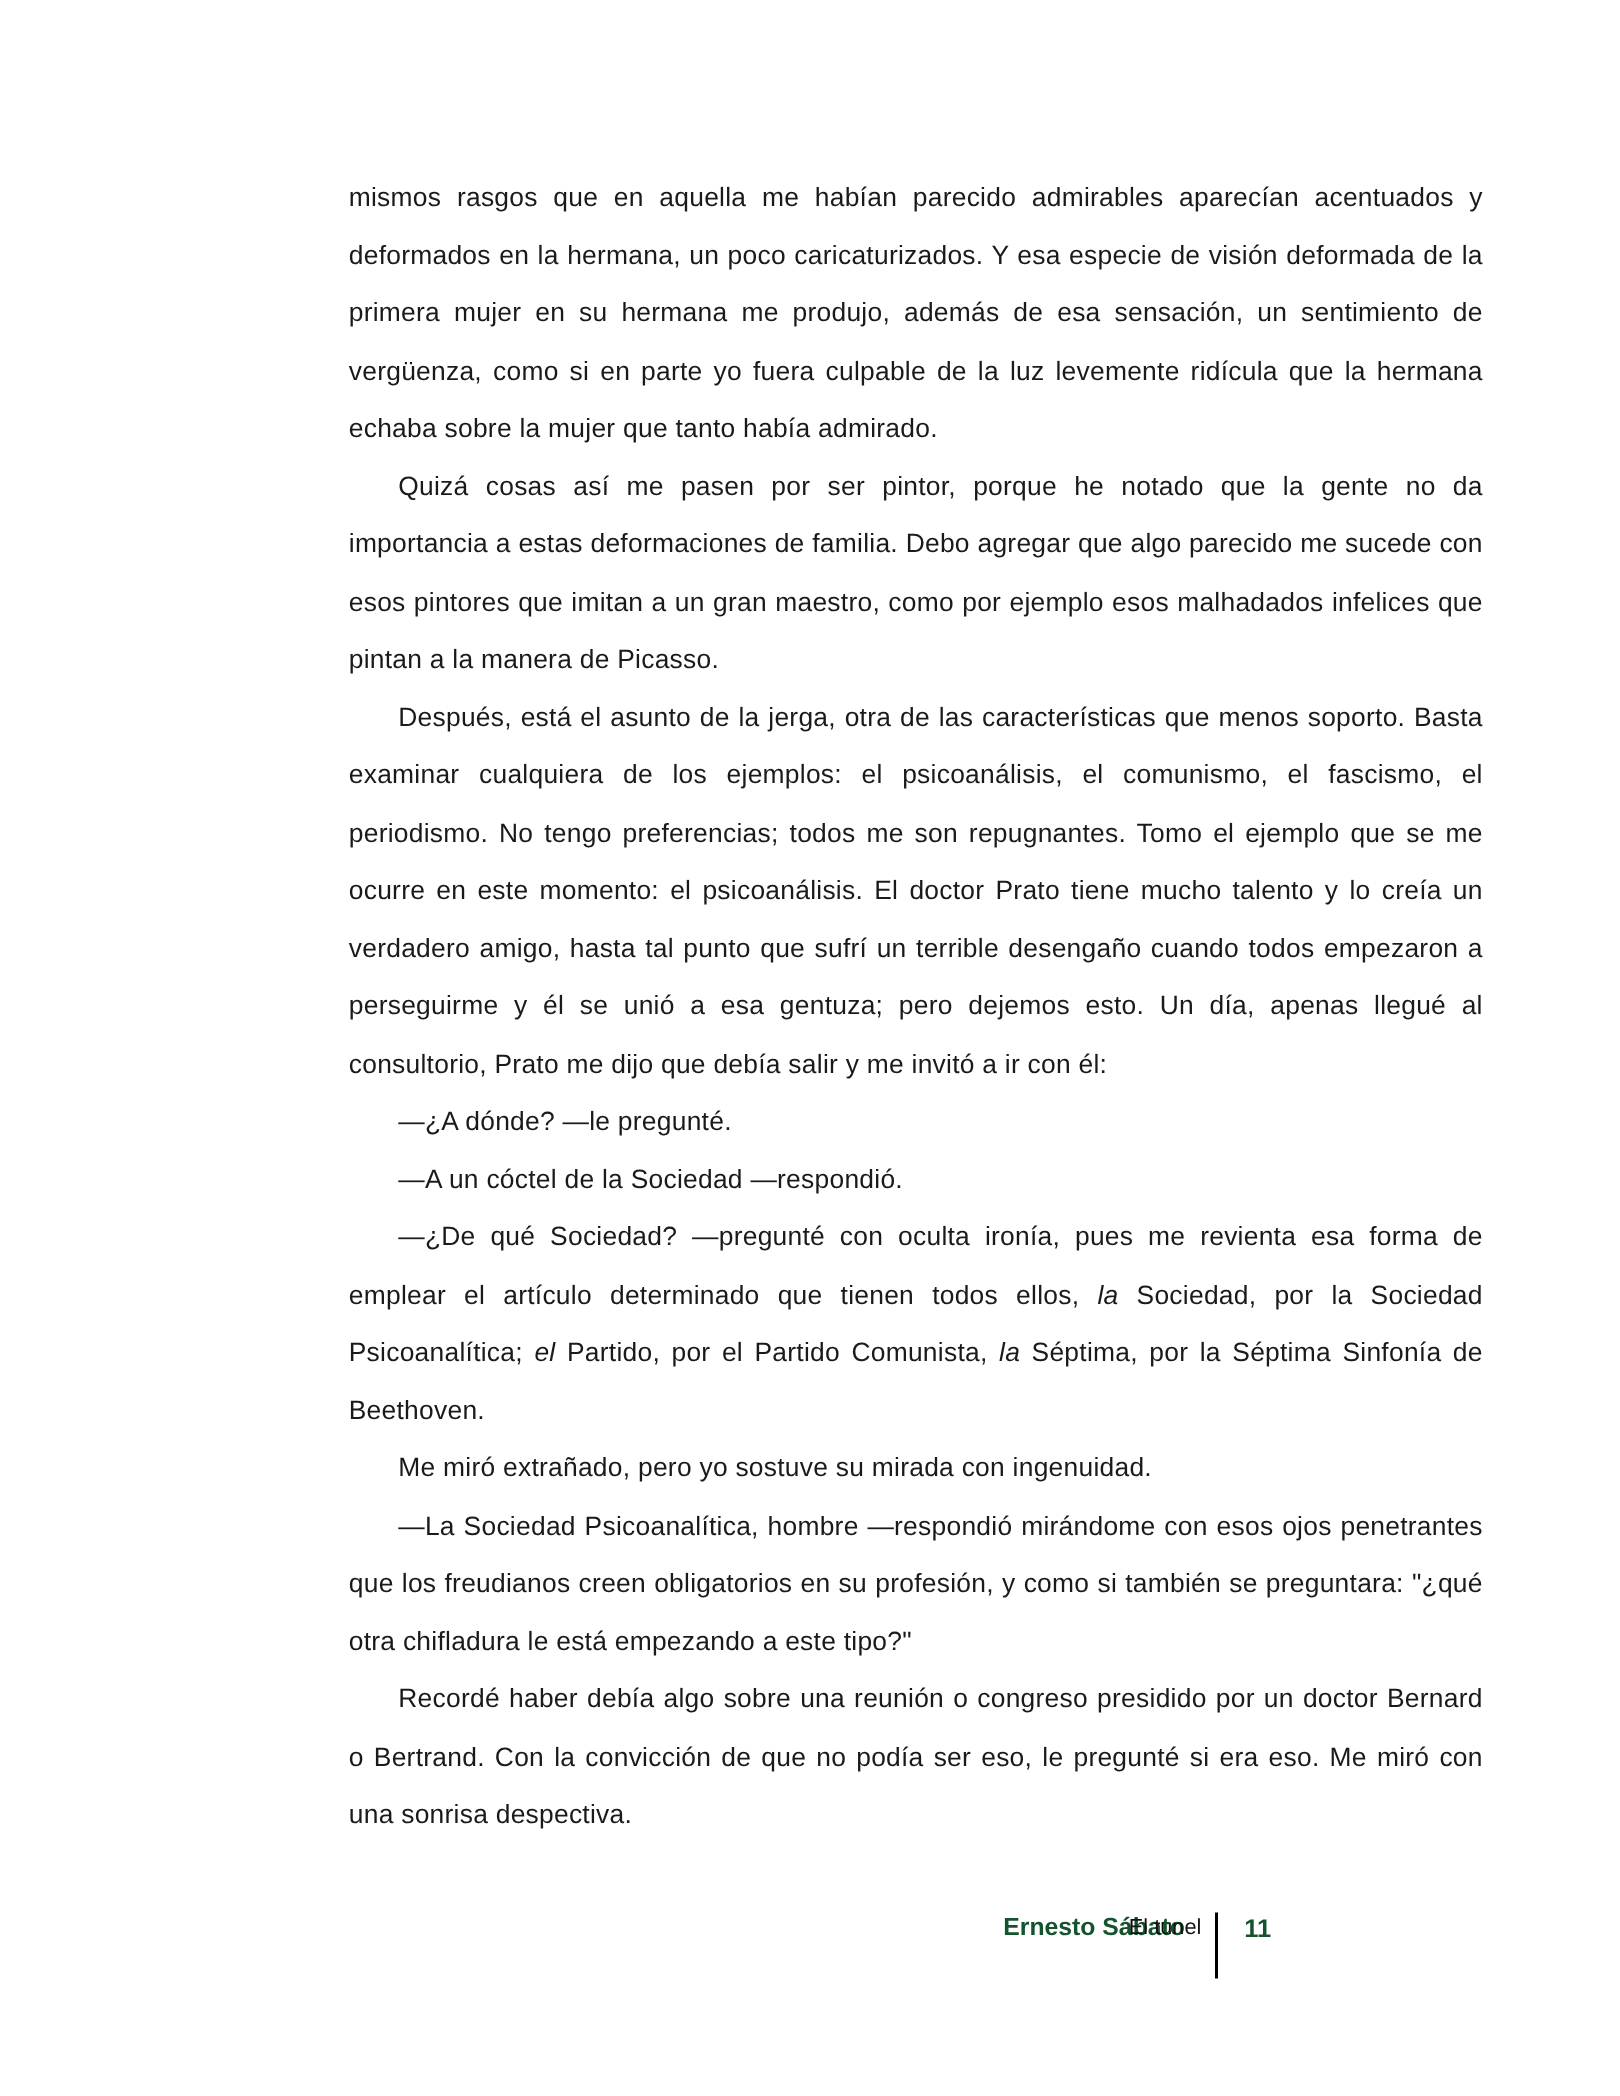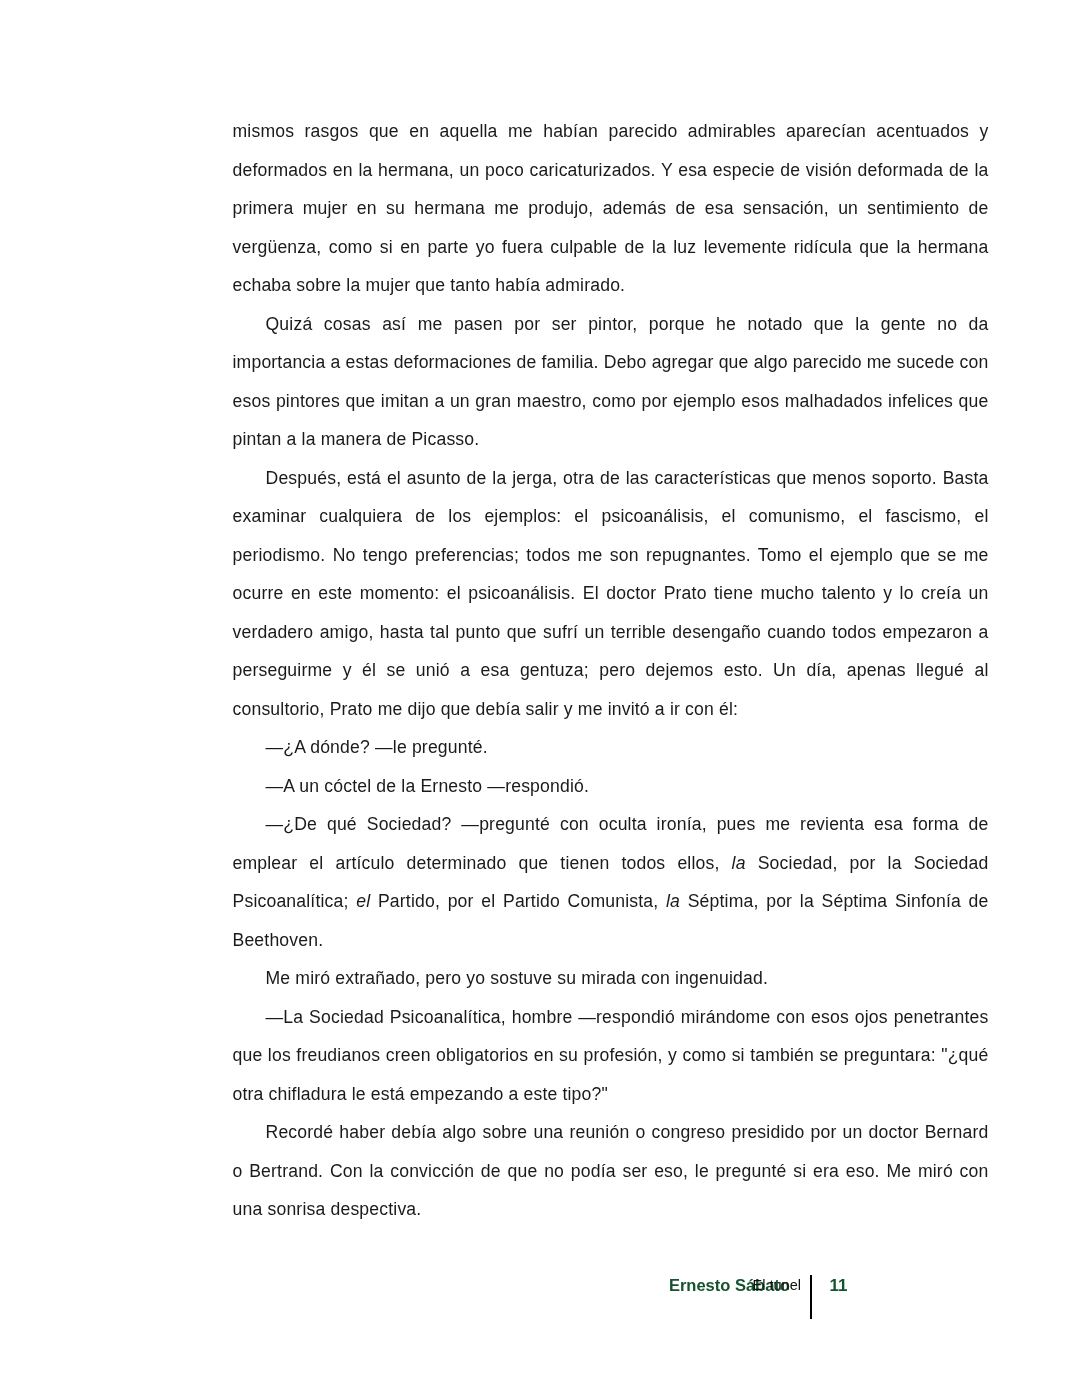--- a/index.html
+++ b/index.html
@@ -95,21 +95,21 @@
 </head>
 <body>
 
 <div class="page">
 
   <div class="content">
     <p class="para">mismos rasgos que en aquella me habían parecido admirables aparecían acentuados y deformados en la hermana, un poco caricaturizados. Y esa especie de visión deformada de la primera mujer en su hermana me produjo, además de esa sensación, un sentimiento de vergüenza, como si en parte yo fuera culpable de la luz levemente ridícula que la hermana echaba sobre la mujer que tanto había admirado.</p>
     <p class="para indent">Quizá cosas así me pasen por ser pintor, porque he notado que la gente no da importancia a estas deformaciones de familia. Debo agregar que algo parecido me sucede con esos pintores que imitan a un gran maestro, como por ejemplo esos malhadados infelices que pintan a la manera de Picasso.</p>
     <p class="para indent">Después, está el asunto de la jerga, otra de las características que menos soporto. Basta examinar cualquiera de los ejemplos: el psicoanálisis, el comunismo, el fascismo, el periodismo. No tengo preferencias; todos me son repugnantes. Tomo el ejemplo que se me ocurre en este momento: el psicoanálisis. El doctor Prato tiene mucho talento y lo creía un verdadero amigo, hasta tal punto que sufrí un terrible desengaño cuando todos empezaron a perseguirme y él se unió a esa gentuza; pero dejemos esto. Un día, apenas llegué al consultorio, Prato me dijo que debía salir y me invitó a ir con él:</p>
     <p class="para dialogue">—¿A dónde? —le pregunté.</p>
-    <p class="para dialogue">—A un cóctel de la Ernesto —respondió.</p>
+    <p class="para dialogue">—A un cóctel de la Sociedad —respondió.</p>
     <p class="para dialogue" id="rich-para">—¿De qué Sociedad? —pregunté con oculta ironía, pues me revienta esa forma de emplear el artículo determinado que tienen todos ellos, <em class="it">la</em> Sociedad, por la Sociedad Psicoanalítica; <em class="it">el</em> Partido, por el Partido Comunista, <em class="it">la</em> Séptima, por la Séptima Sinfonía de Beethoven.</p>
     <p class="para indent">Me miró extrañado, pero yo sostuve su mirada con ingenuidad.</p>
     <p class="para dialogue">—La Sociedad Psicoanalítica, hombre —respondió mirándome con esos ojos penetrantes que los freudianos creen obligatorios en su profesión, y como si también se preguntara: "¿qué otra chifladura le está empezando a este tipo?"</p>
     <p class="para indent">Recordé haber debía algo sobre una reunión o congreso presidido por un doctor Bernard o Bertrand. Con la convicción de que no podía ser eso, le pregunté si era eso. Me miró con una sonrisa despectiva.</p>
   </div>
 
   <div class="footer">
     <div class="footer-block">
       <div class="footer-left">
         <div class="footer-author">Ernesto Sábato</div>

